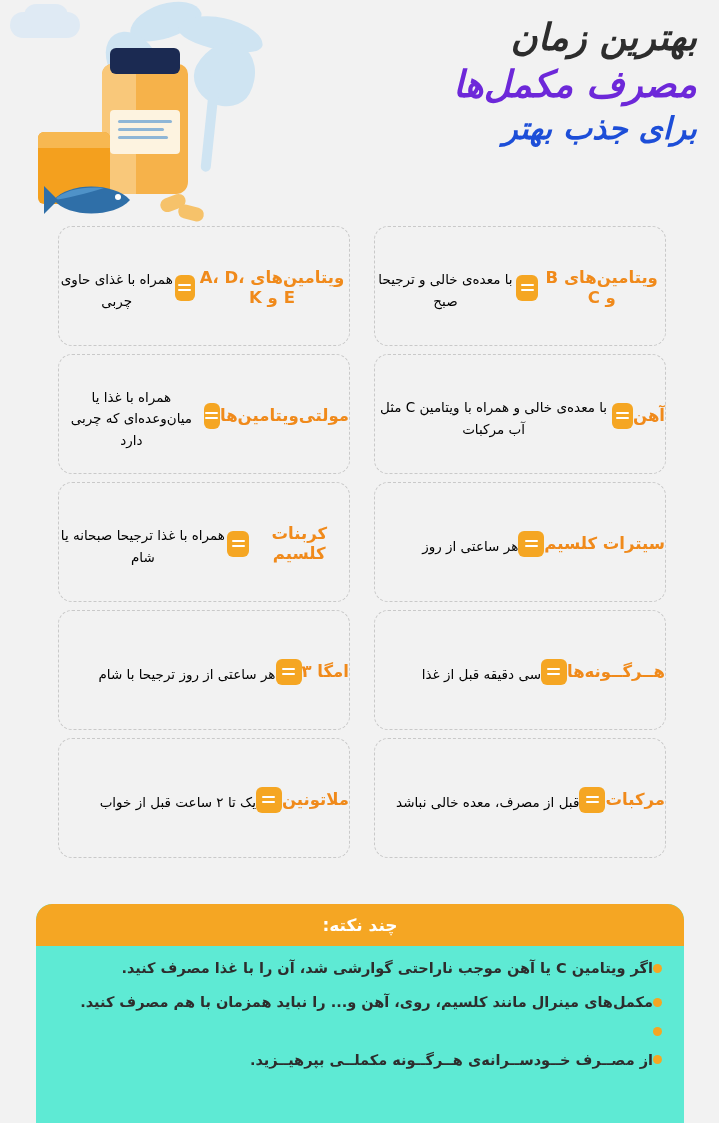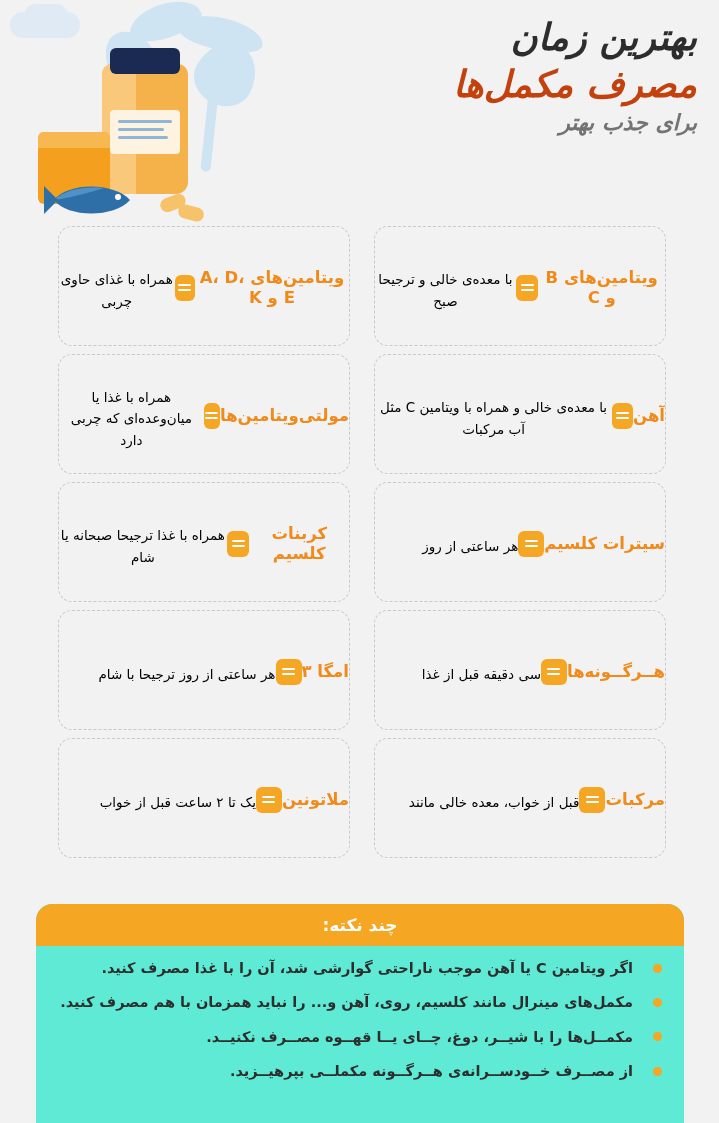--- a/index.html
+++ b/index.html
@@ -16,22 +16,22 @@
   .header{position:relative;height:228px;font-style:italic;}
   .title-block{
     position:absolute;right:22px;top:14px;width:420px;
     text-align:right;direction:rtl;
   }
   .title-line{
     font-weight:bold;line-height:1.28;
     letter-spacing:-0.5px;
   }
   .t1{font-size:37px;color:#2d2d2d;}
-  .t2{font-size:37px;color:#c2410c;}
-  .t3{font-size:22px;color:#737373;}
+  .t2{font-size:37px;color:#6d28d9;}
+  .t3{font-size:31px;color:#1d4ed8;}
 
   
   .illus{position:absolute;left:10px;top:4px;width:270px;height:225px;}
   .palm{position:absolute;}
   .leaf{
     position:absolute;background:#cfe4f2;border-radius:50% 50% 50% 50%/60% 60% 40% 40%;
   }
   .bottle-body{
     position:absolute;left:92px;top:60px;width:86px;height:130px;
     background:#f6b24a;border-radius:10px 10px 12px 12px;
@@ -100,21 +100,21 @@
     position:absolute;left:36px;top:872px;width:648px;height:236px;
     background:#5eead4;border-radius:16px;overflow:hidden;margin-top:32px;
   }
   .notes-head{
     height:42px;background:#f5a623;border-radius:16px 16px 0 0;
     display:flex;align-items:center;justify-content:center;
     color:#fff;font-weight:bold;font-size:17px;
   }
   .notes-list{padding:12px 22px 0 22px;direction:rtl;}
   .note-item{
-    display:flex;align-items:center;gap:20px;margin-bottom:14px;
+    display:flex;align-items:center;gap:0;margin-bottom:14px;
   }
   .note-dot{
     width:9px;height:9px;border-radius:50%;background:#f5a623;flex:0 0 auto;
   }
   .note-text{
     font-size:14.5px;color:#2d2d2d;font-weight:bold;line-height:1.4;
   }
 </style>
 </head>
 <body>
@@ -237,21 +237,21 @@
         </div>
       <div class="card-desc">هر ساعتی از روز ترجیحا با شام</div>
     </div>
 
     <div class="card">
       <div class="card-title">مرکبات</div>
       <div class="card-icon">
           <i></i>
           <i></i>
         </div>
-      <div class="card-desc">قبل از خواب، معده خالی مانند</div>
+      <div class="card-desc">قبل از مصرف، معده خالی نباشد</div>
     </div>
 
     <div class="card">
       <div class="card-title">ملاتونین</div>
       <div class="card-icon">
           <i></i>
           <i></i>
         </div>
       <div class="card-desc">یک تا ۲ ساعت قبل از خواب</div>
     </div>
@@ -264,21 +264,20 @@
       <div class="note-item">
         <span class="note-dot"></span>
         <span class="note-text">اگر ویتامین C یا آهن موجب ناراحتی گوارشی شد، آن را با غذا مصرف کنید.</span>
       </div>
       <div class="note-item">
         <span class="note-dot"></span>
         <span class="note-text">مکمل‌های مینرال مانند کلسیم، روی، آهن و... را نباید همزمان با هم مصرف کنید.</span>
       </div>
       <div class="note-item">
         <span class="note-dot"></span>
-        <span class="note-text">مکمــل‌ها را با شیــر، دوغ، چــای یــا قهــوه مصــرف نکنیــد.</span>
       </div>
       <div class="note-item">
         <span class="note-dot"></span>
         <span class="note-text">از مصــرف خــودســرانه‌ی هــرگــونه مکملــی بپرهیــزید.</span>
       </div>
     </div>
   </div>
 
 </div>
 

